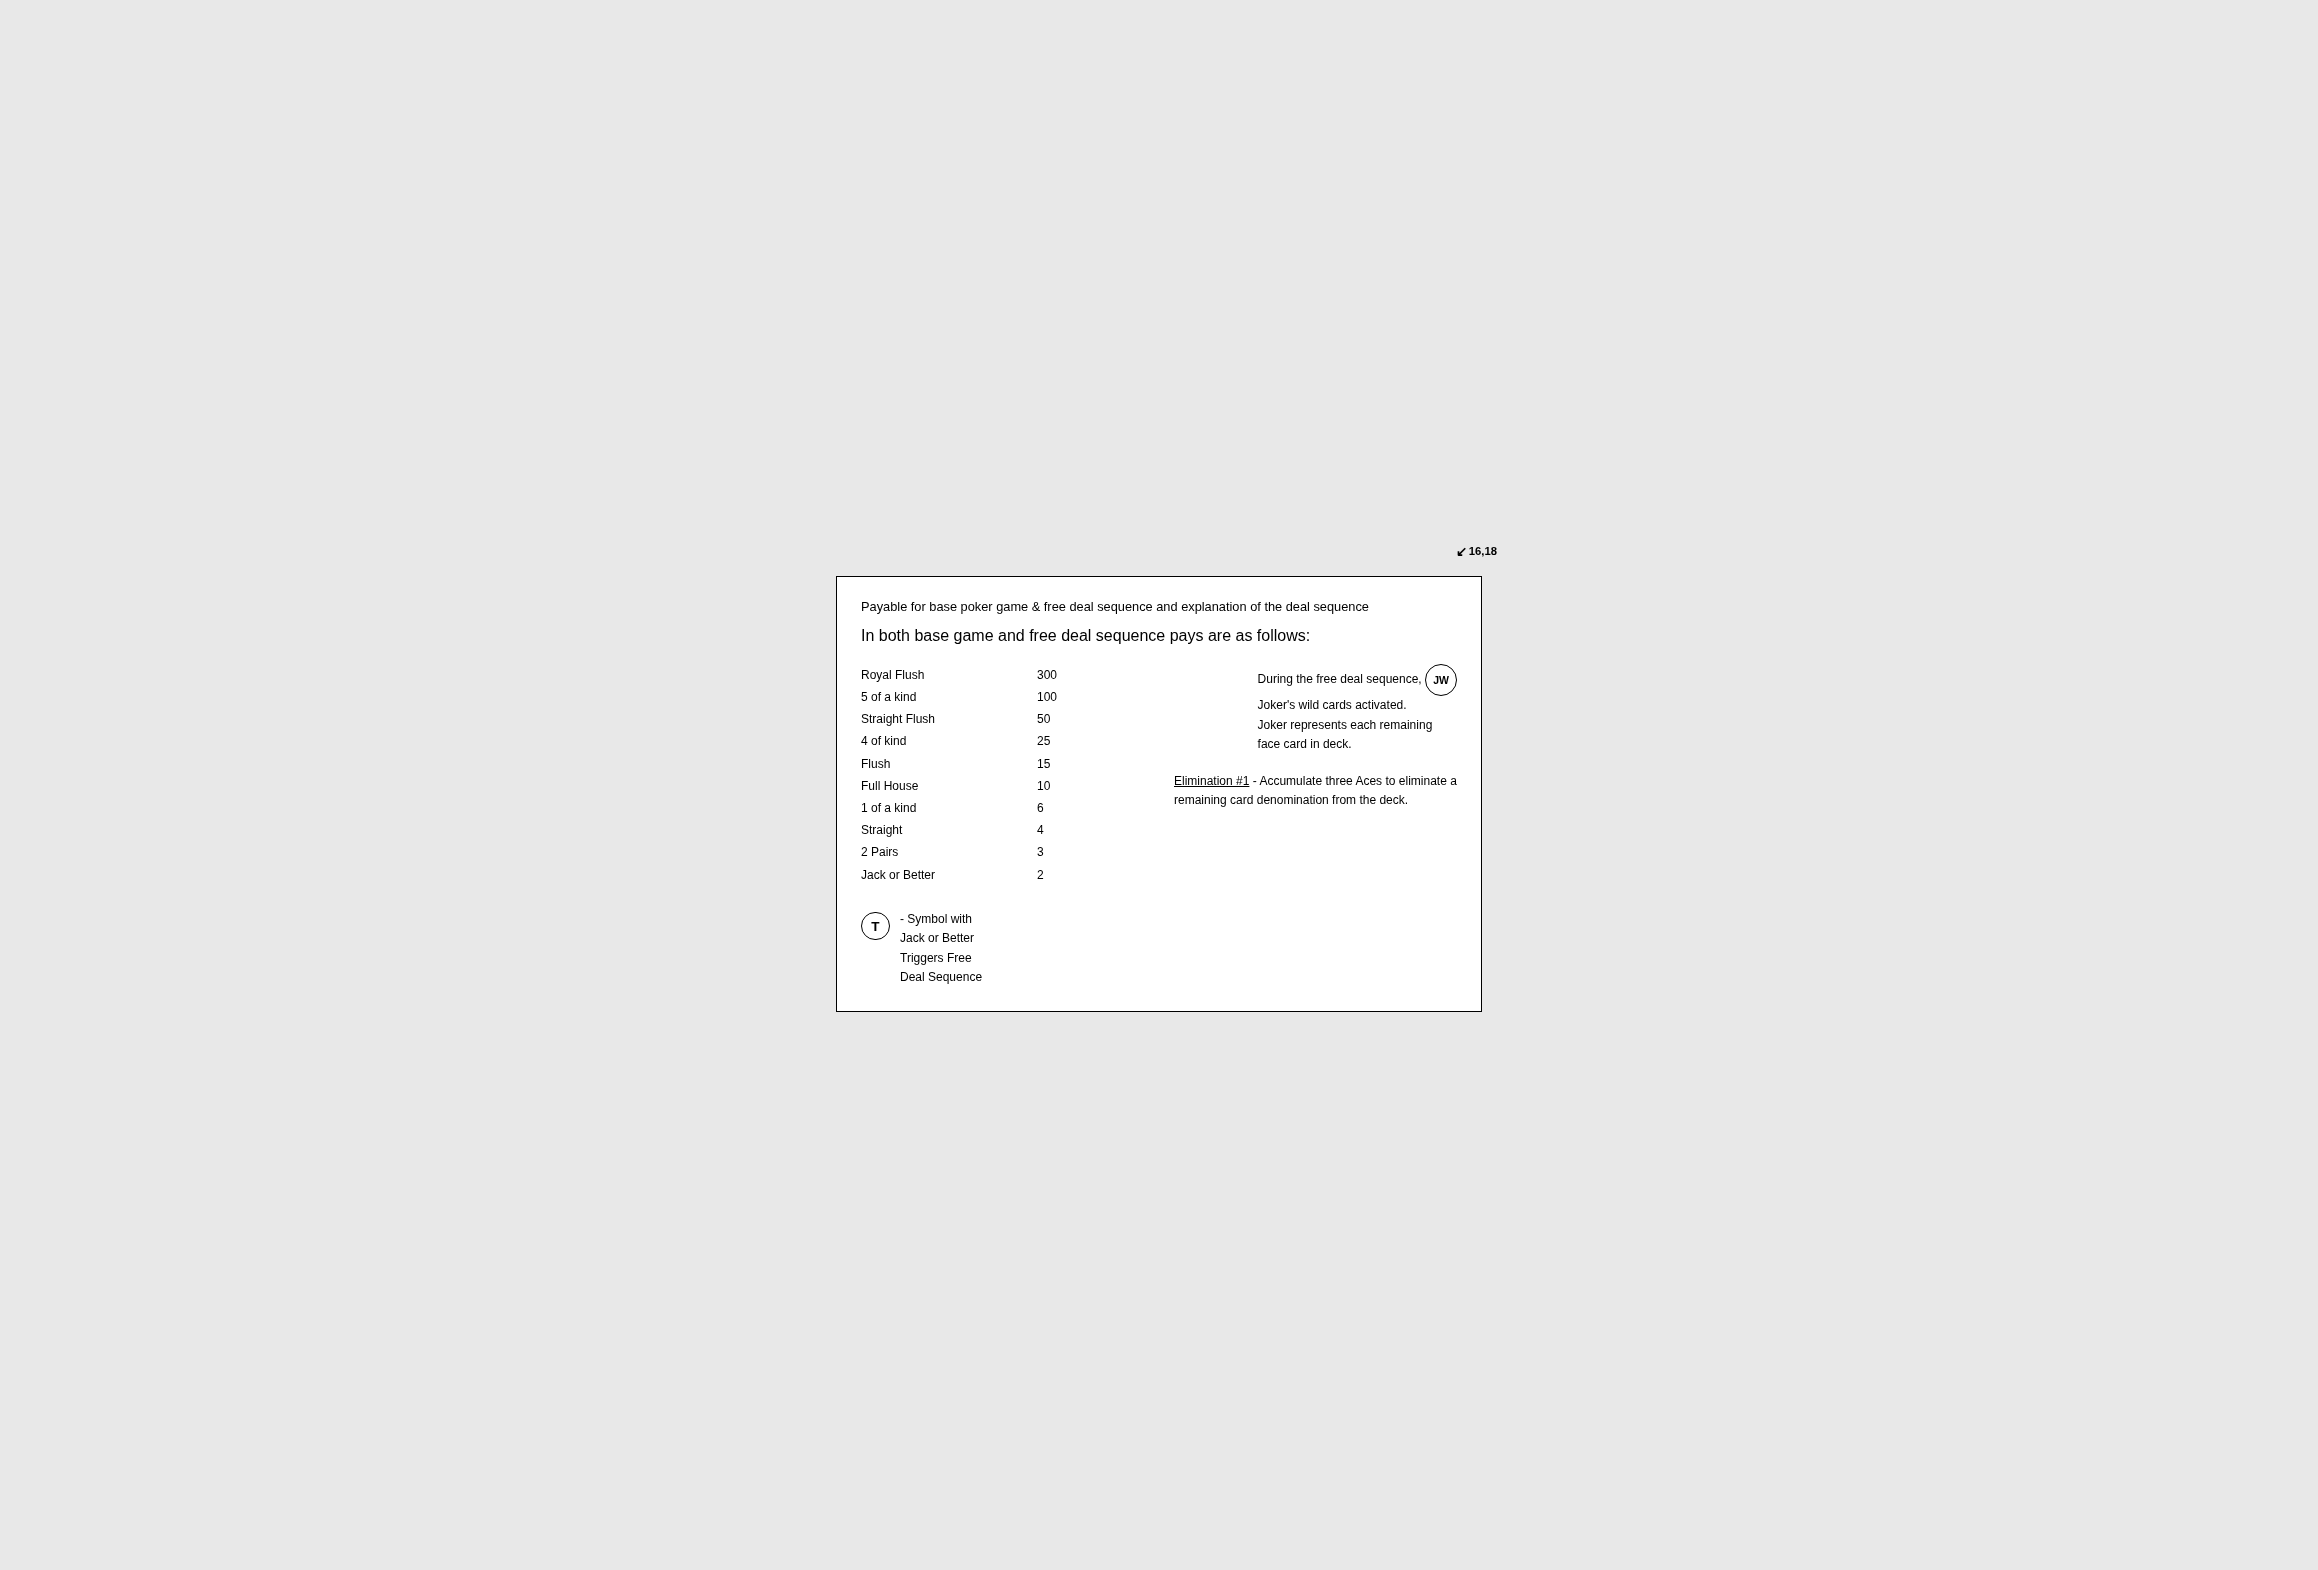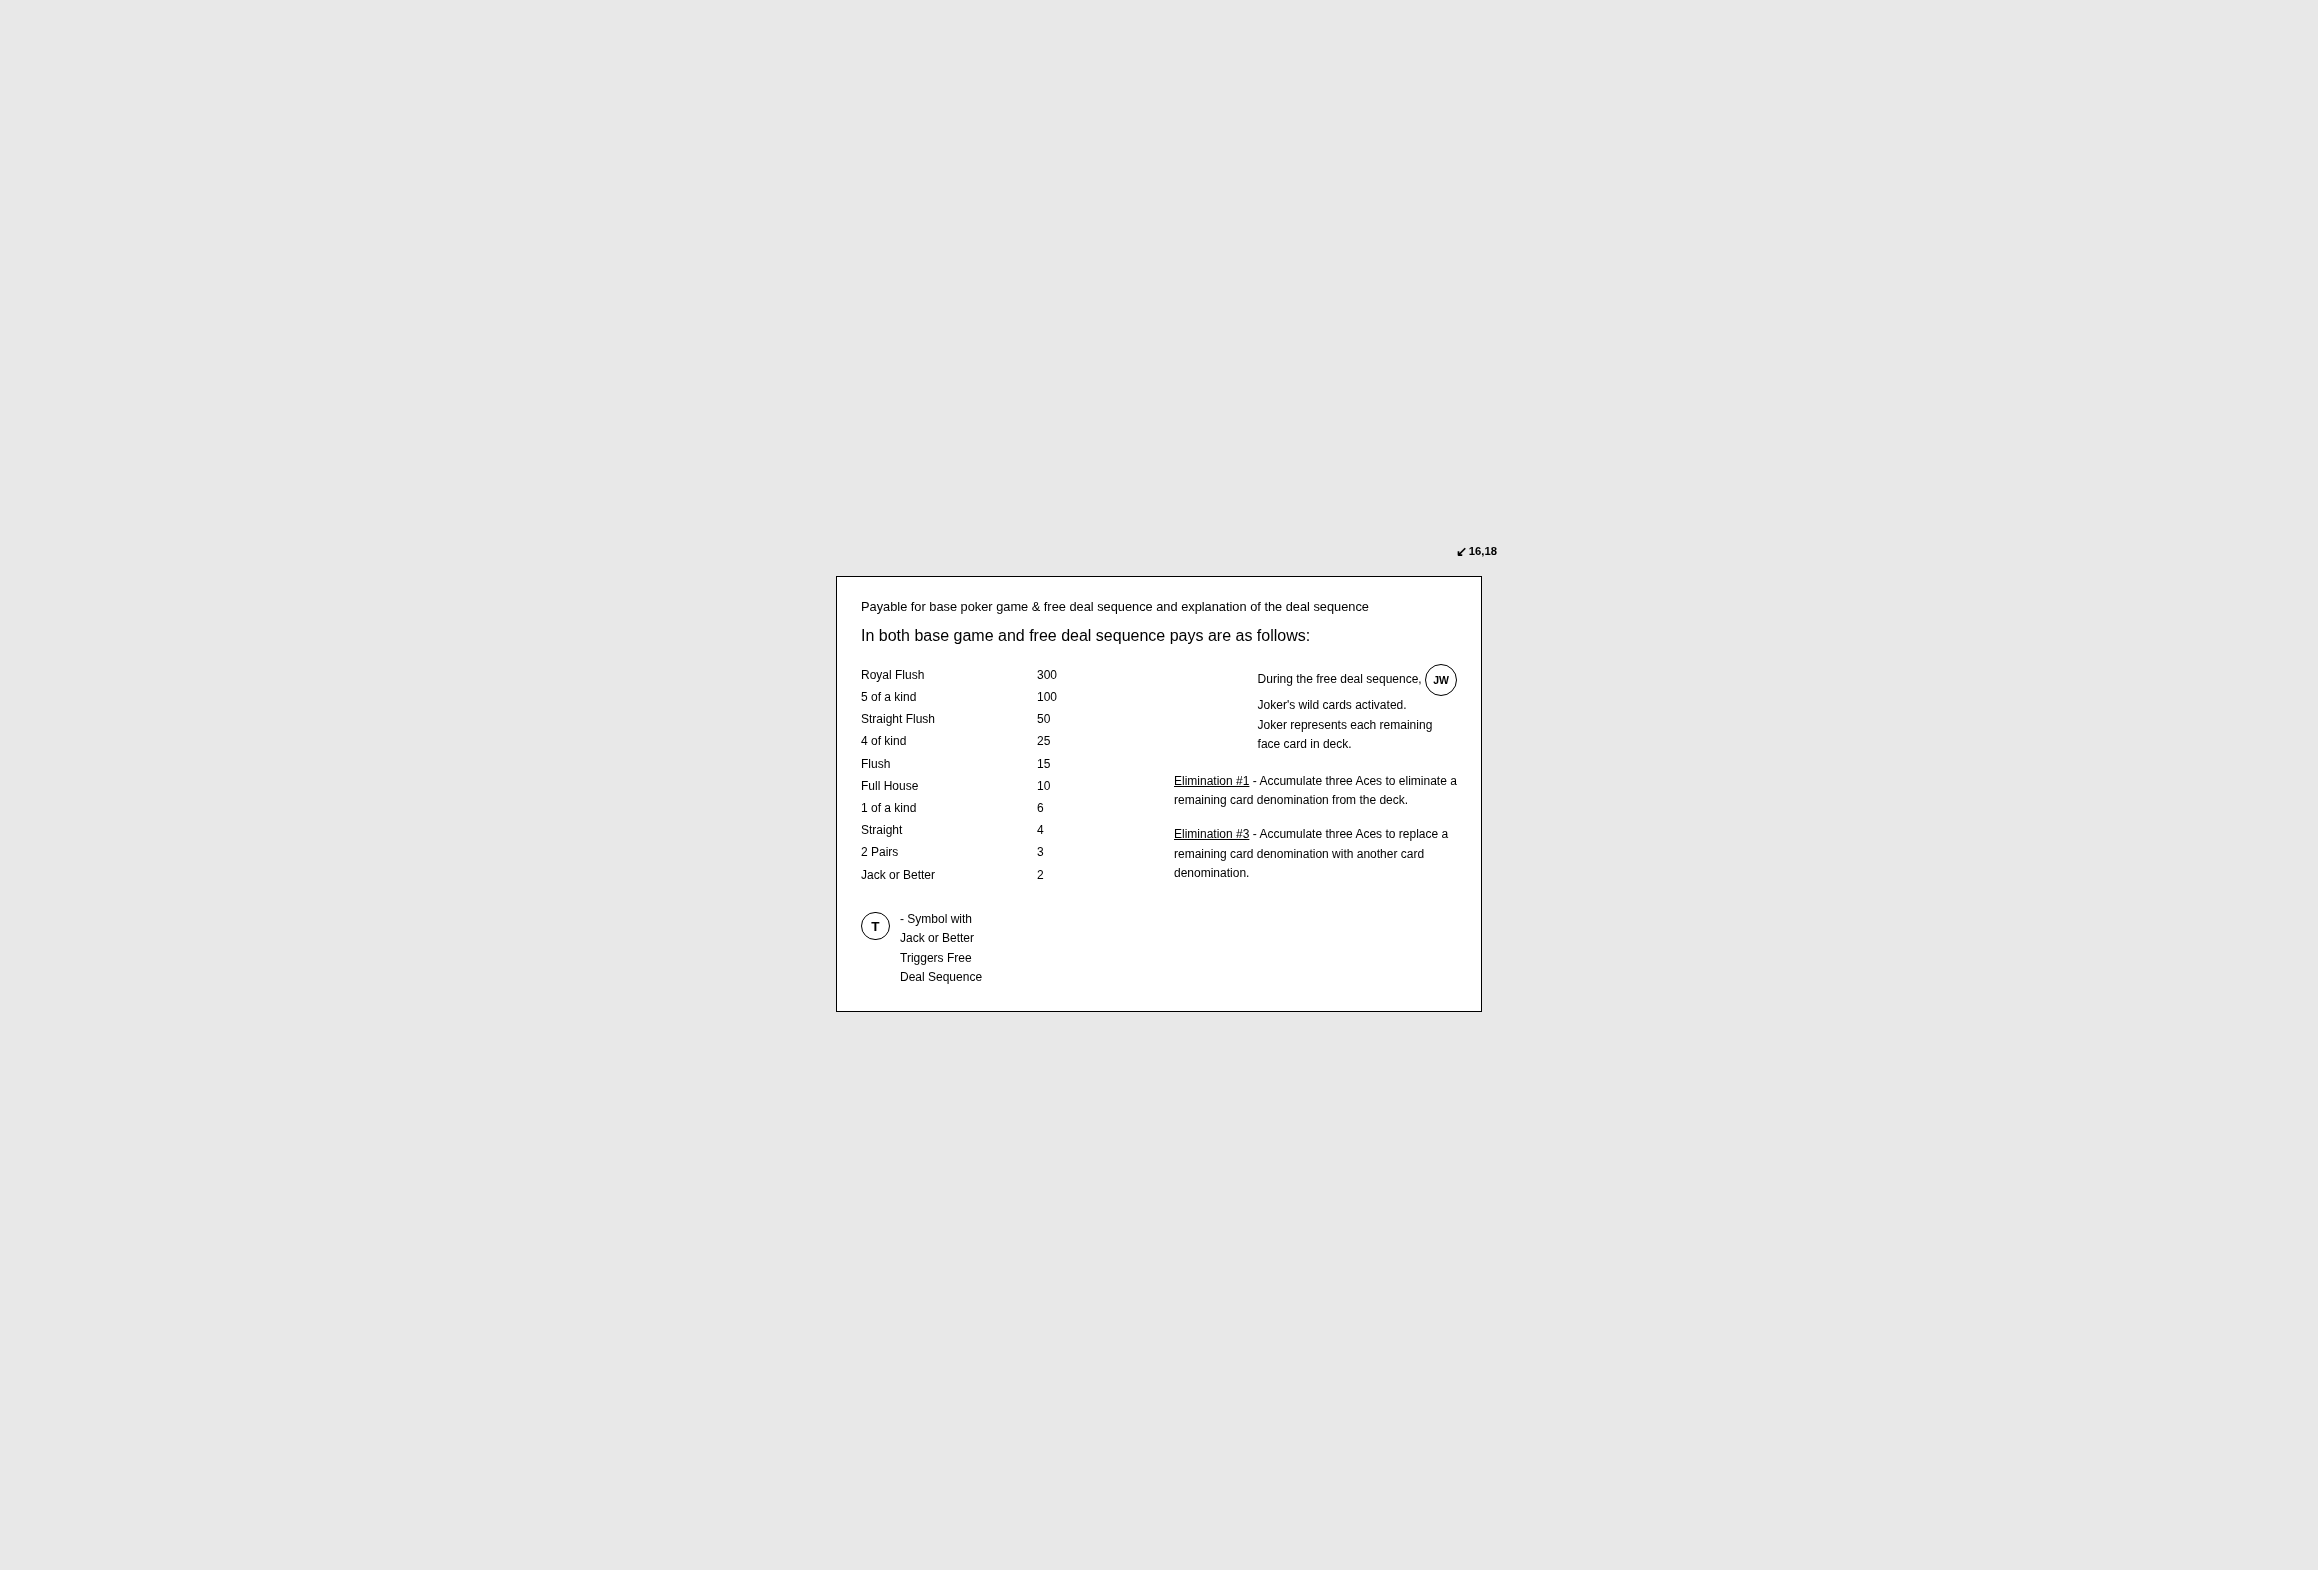--- a/index.html
+++ b/index.html
@@ -244,23 +244,17 @@
         </div>
 
         <div class="elimination-section">
           <div class="elimination-text">
             <span class="elimination-title">Elimination #1</span>
             <span class="elimination-body"> - Accumulate three Aces to eliminate a remaining card denomination from the deck.</span>
           </div>
         </div>
 
 
-        <div class="elimination-section">
-          <div class="elimination-text">
-            <span class="elimination-title">Elimination #3</span>
-            <span class="elimination-body"> - Accumulate three Aces to replace a remaining card denomination with another card denomination.</span>
-          </div>
-        </div>
       </div>
     </div>
   </div>
 </div>
 
 
 </body></html>

